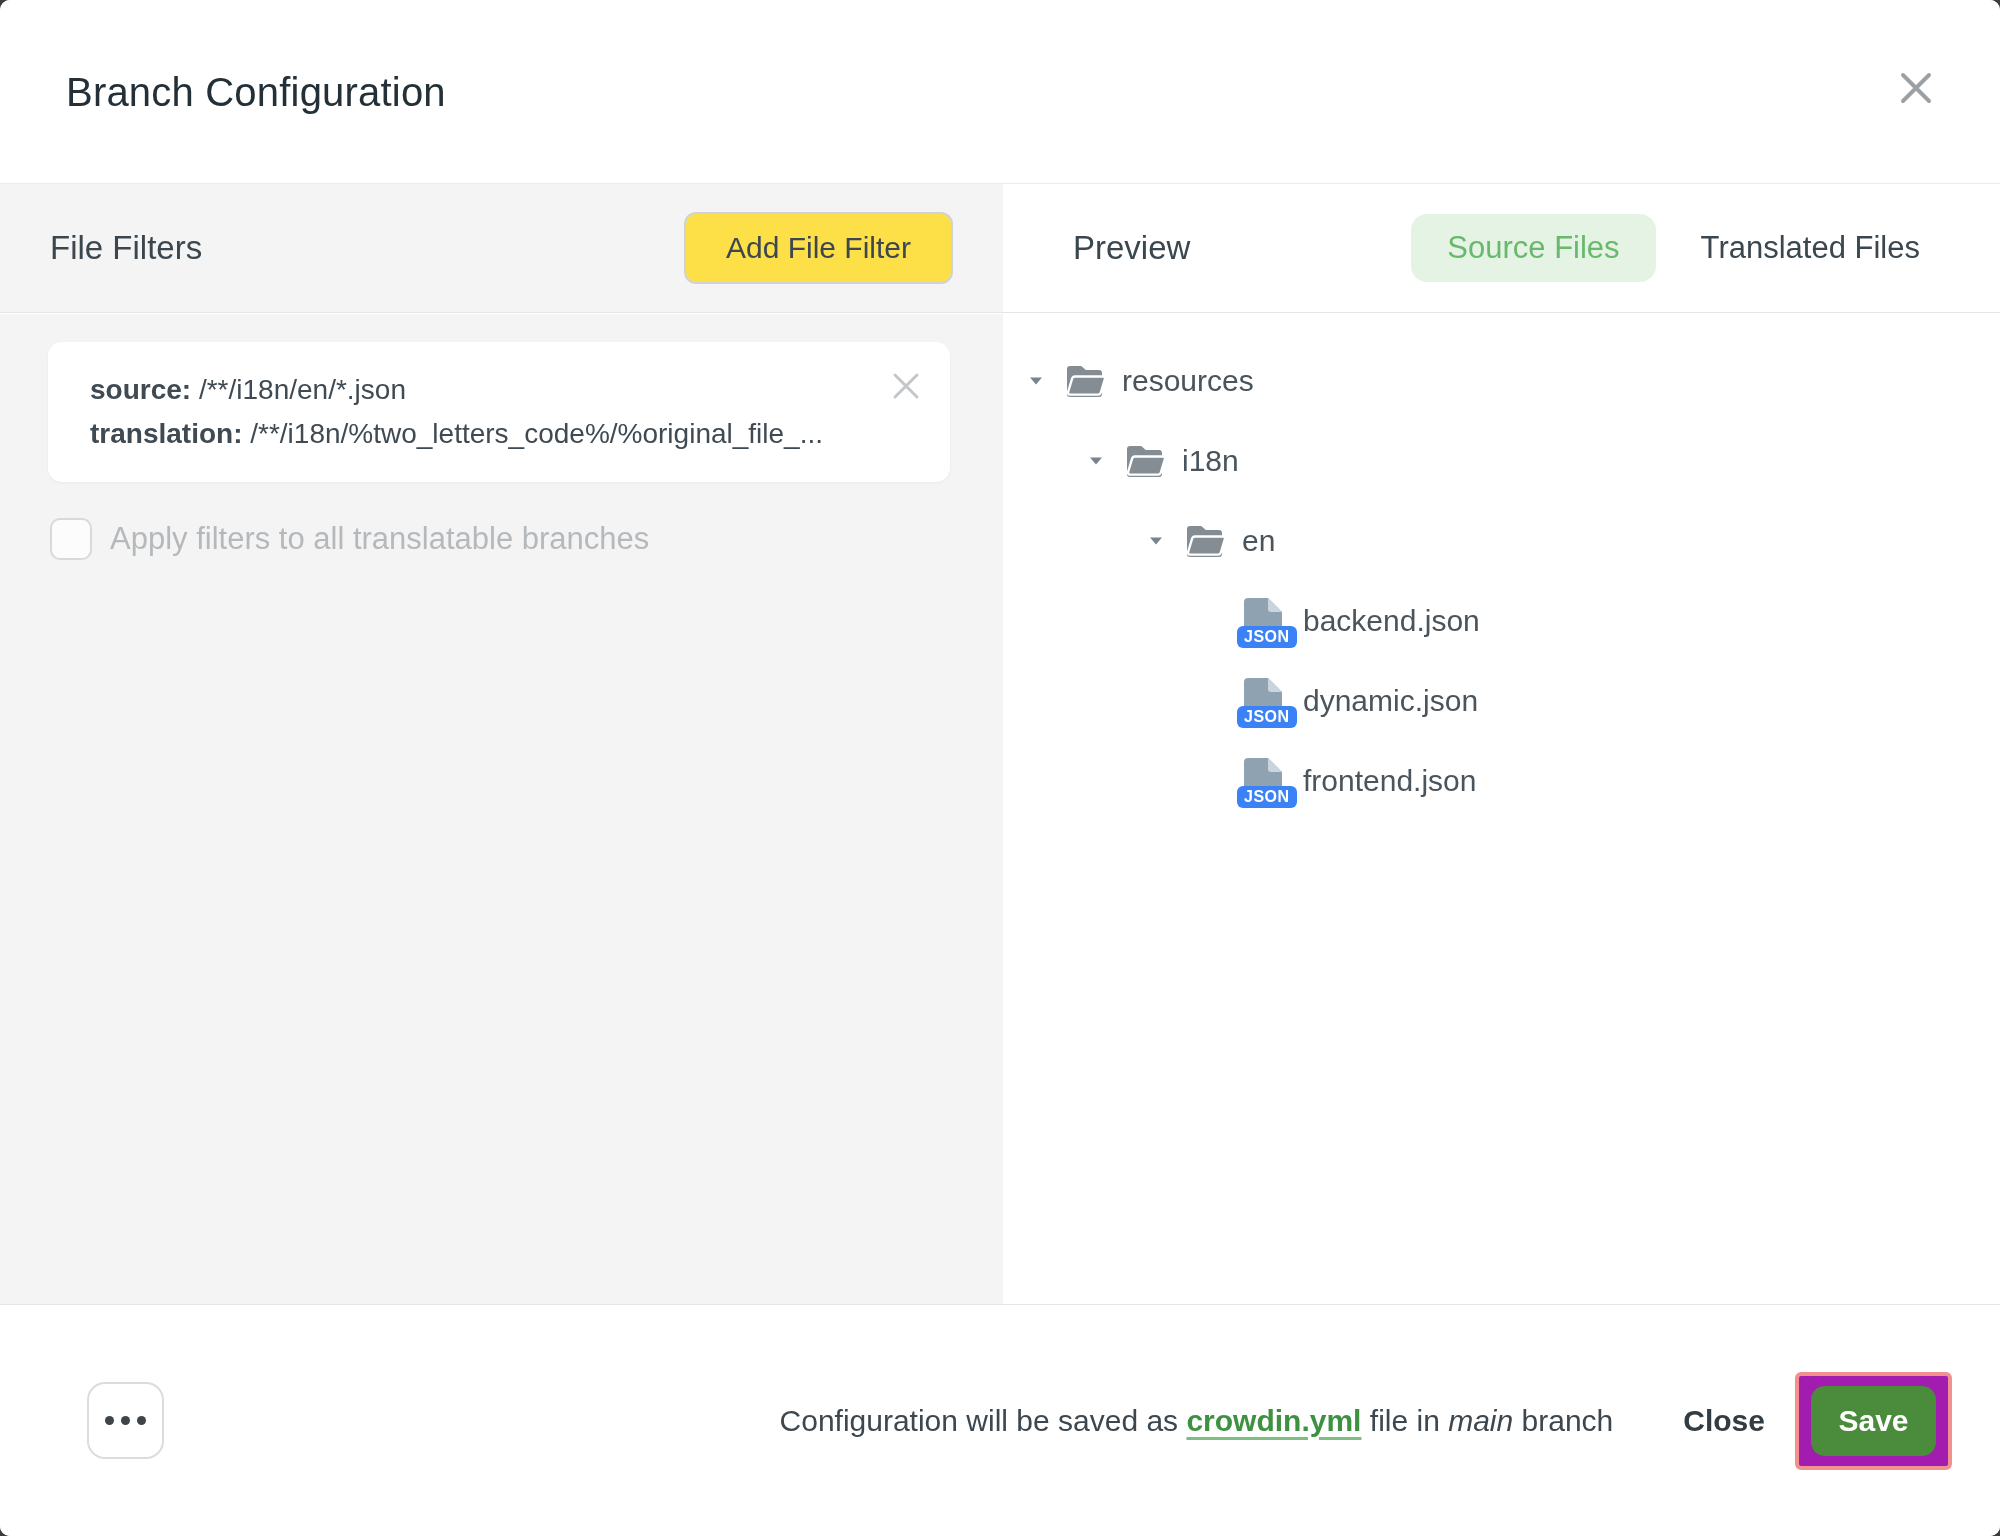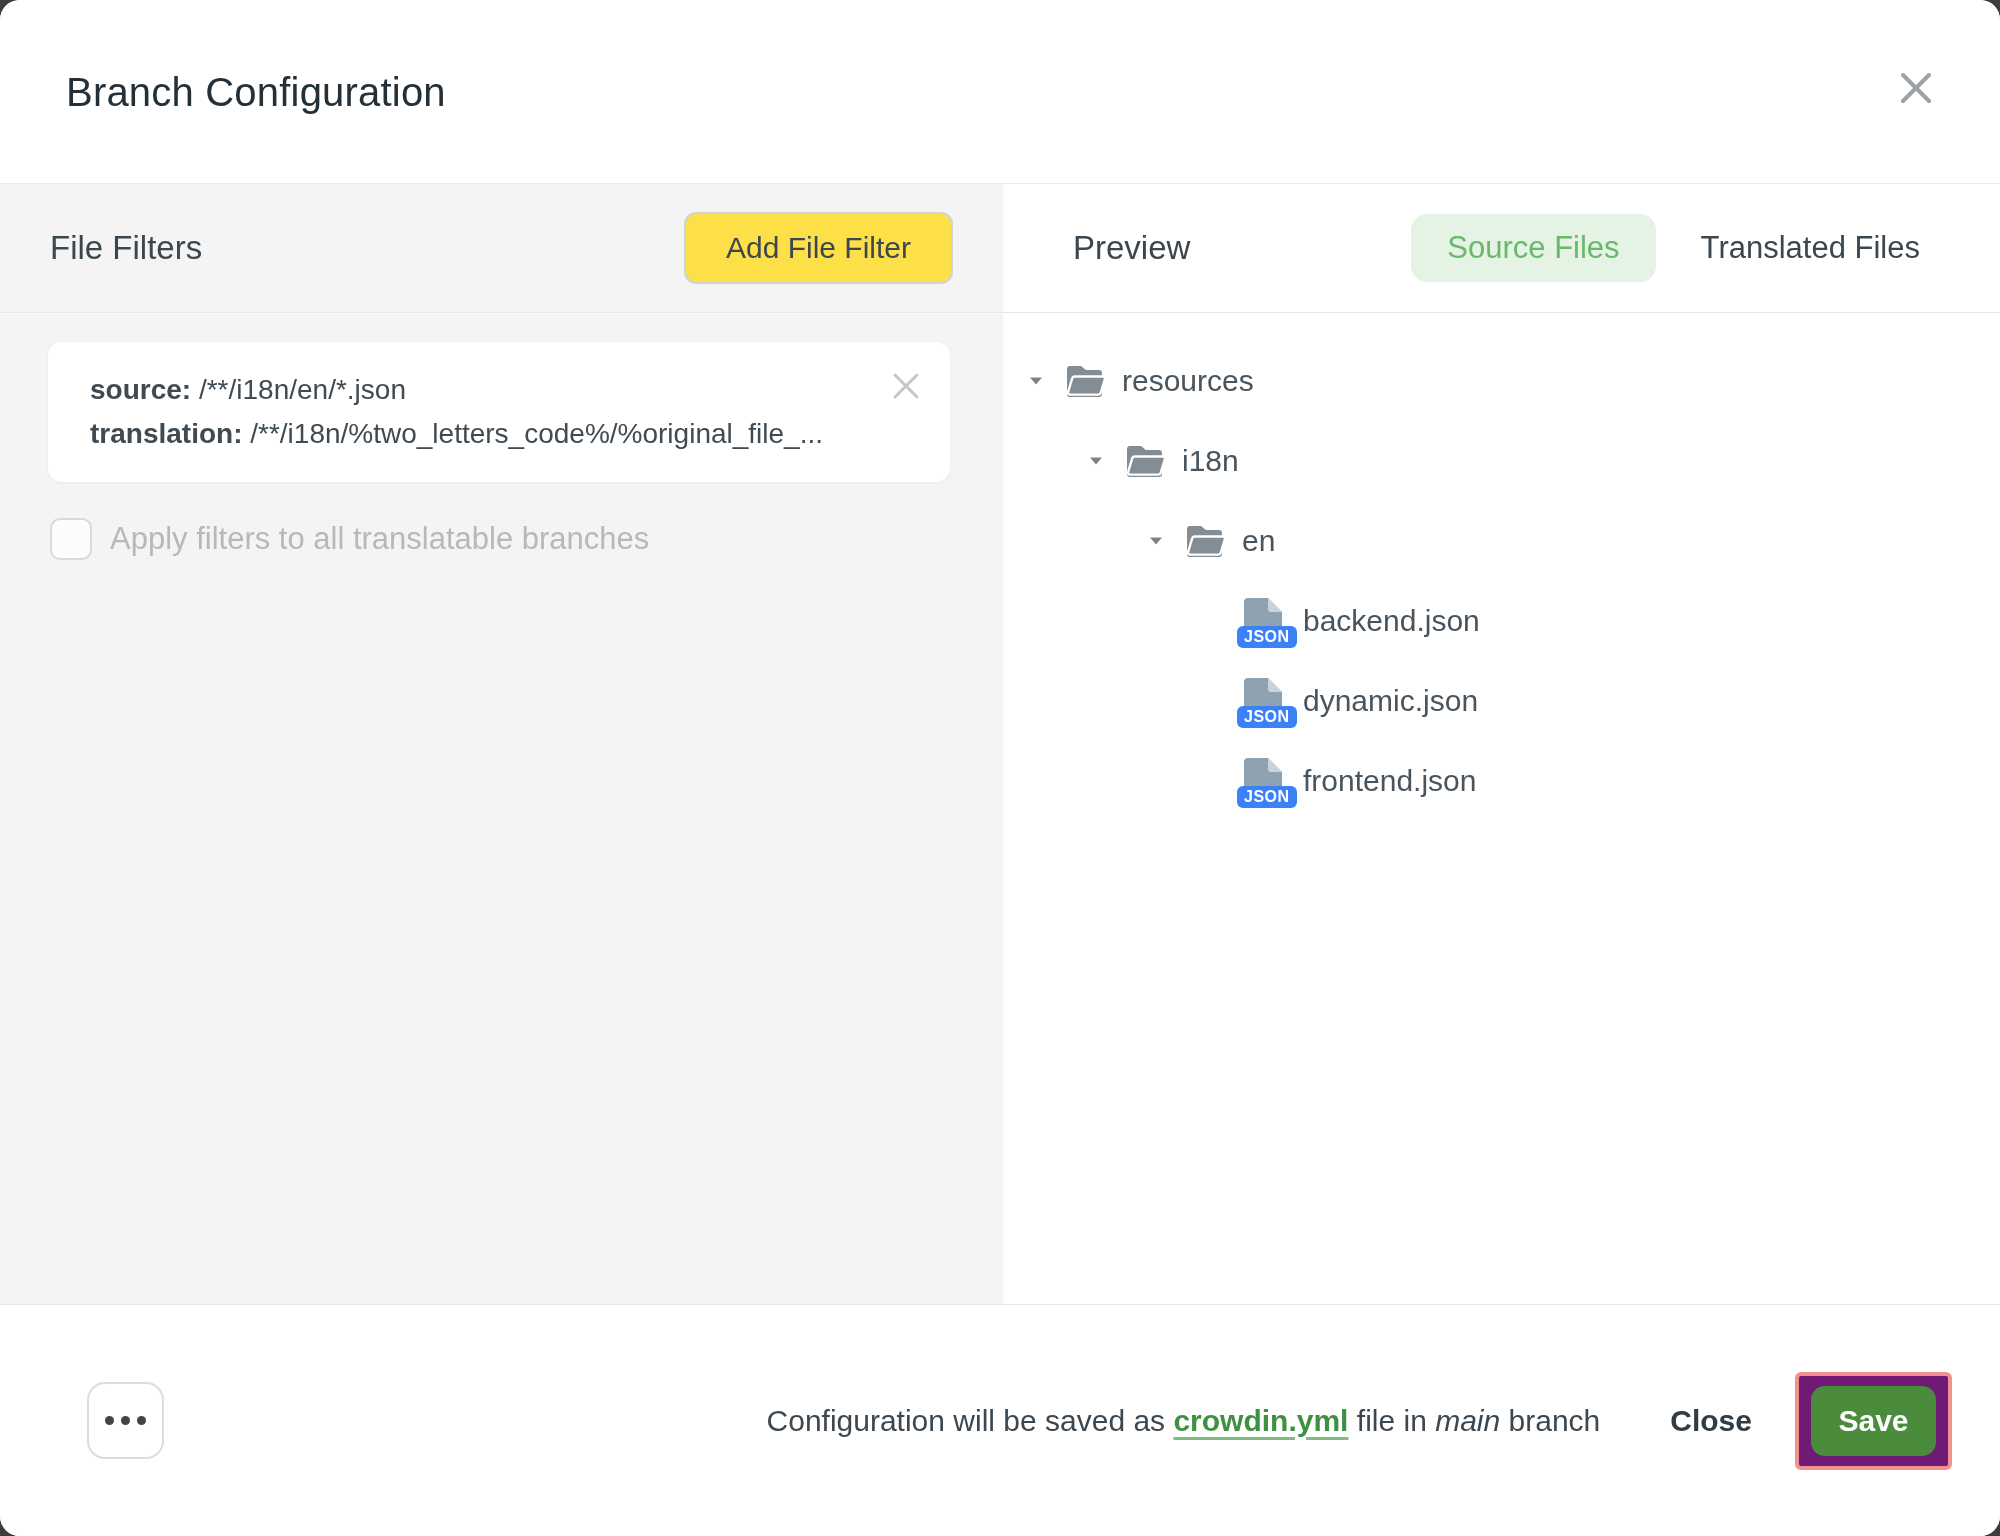--- a/index.html
+++ b/index.html
@@ -6,21 +6,21 @@
   html,body { width:2000px; height:1536px; }
   body {
     background:#3d3d3d;
     font-family:"Liberation Sans", sans-serif;
     position:relative;
     overflow:hidden;
   }
   .modal {
     position:absolute; inset:0;
     background:#ffffff;
-    border-radius:20px;
+    border-radius:10px;
     overflow:hidden;
   }
   
   .titlebar {
     position:absolute; left:0; top:0; right:0; height:183px;
     background:#ffffff;
   }
   .dialog-title {
     position:absolute; left:66px; top:70px;
     font-size:40px; font-weight:400; color:#243037; letter-spacing:.2px;
@@ -150,22 +150,22 @@
     text-underline-offset:6px; cursor:pointer;
   }
   .branch-name { font-style:italic; }
   .close-btn {
     margin-left:70px;
     font-size:30px; font-weight:700; color:#323c43;
     background:none; border:none; cursor:pointer;
     font-family:"Liberation Sans", sans-serif;
   }
   .save-annotation {
-    margin-left:43px;
-    border:4px solid #f2908f; background:#701a75; border-radius:6px;
+    margin-left:30px;
+    border:4px solid #f2908f; background:#a21caf; border-radius:6px;
     padding:10px 12px;
   }
   .save-btn {
     width:125px; height:70px; border-radius:14px;
     background:#4a8b3c; border:none; color:#ffffff;
     font-size:30px; font-weight:700; cursor:pointer;
     font-family:"Liberation Sans", sans-serif;
   }
 </style>
 </head>

